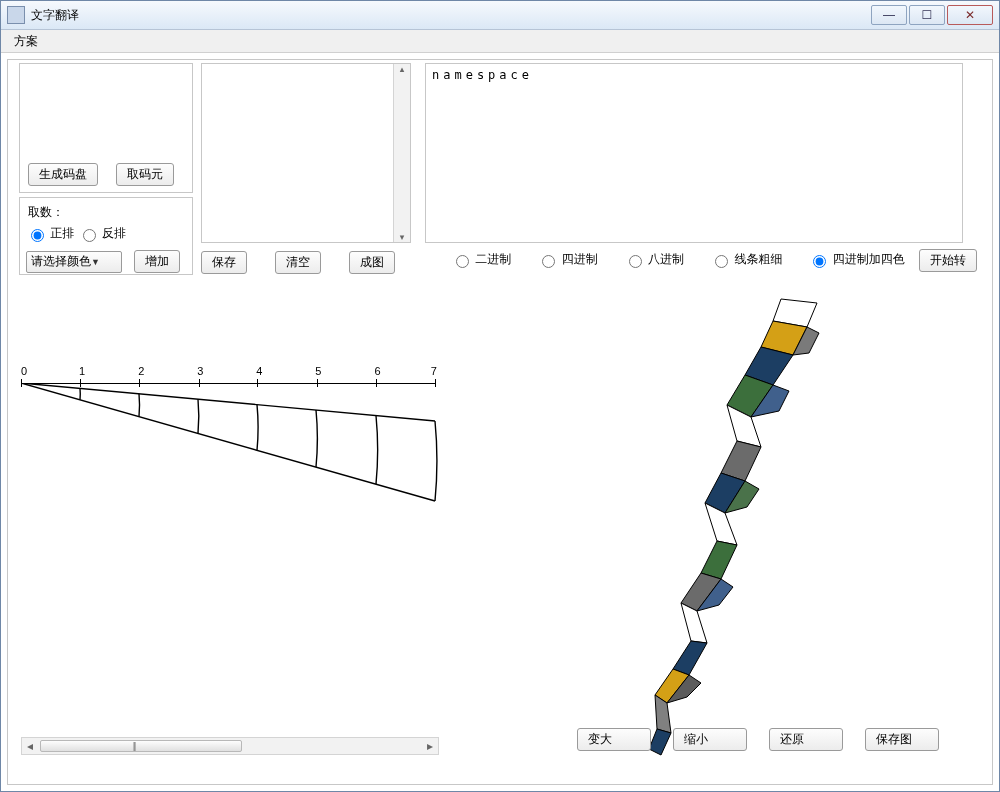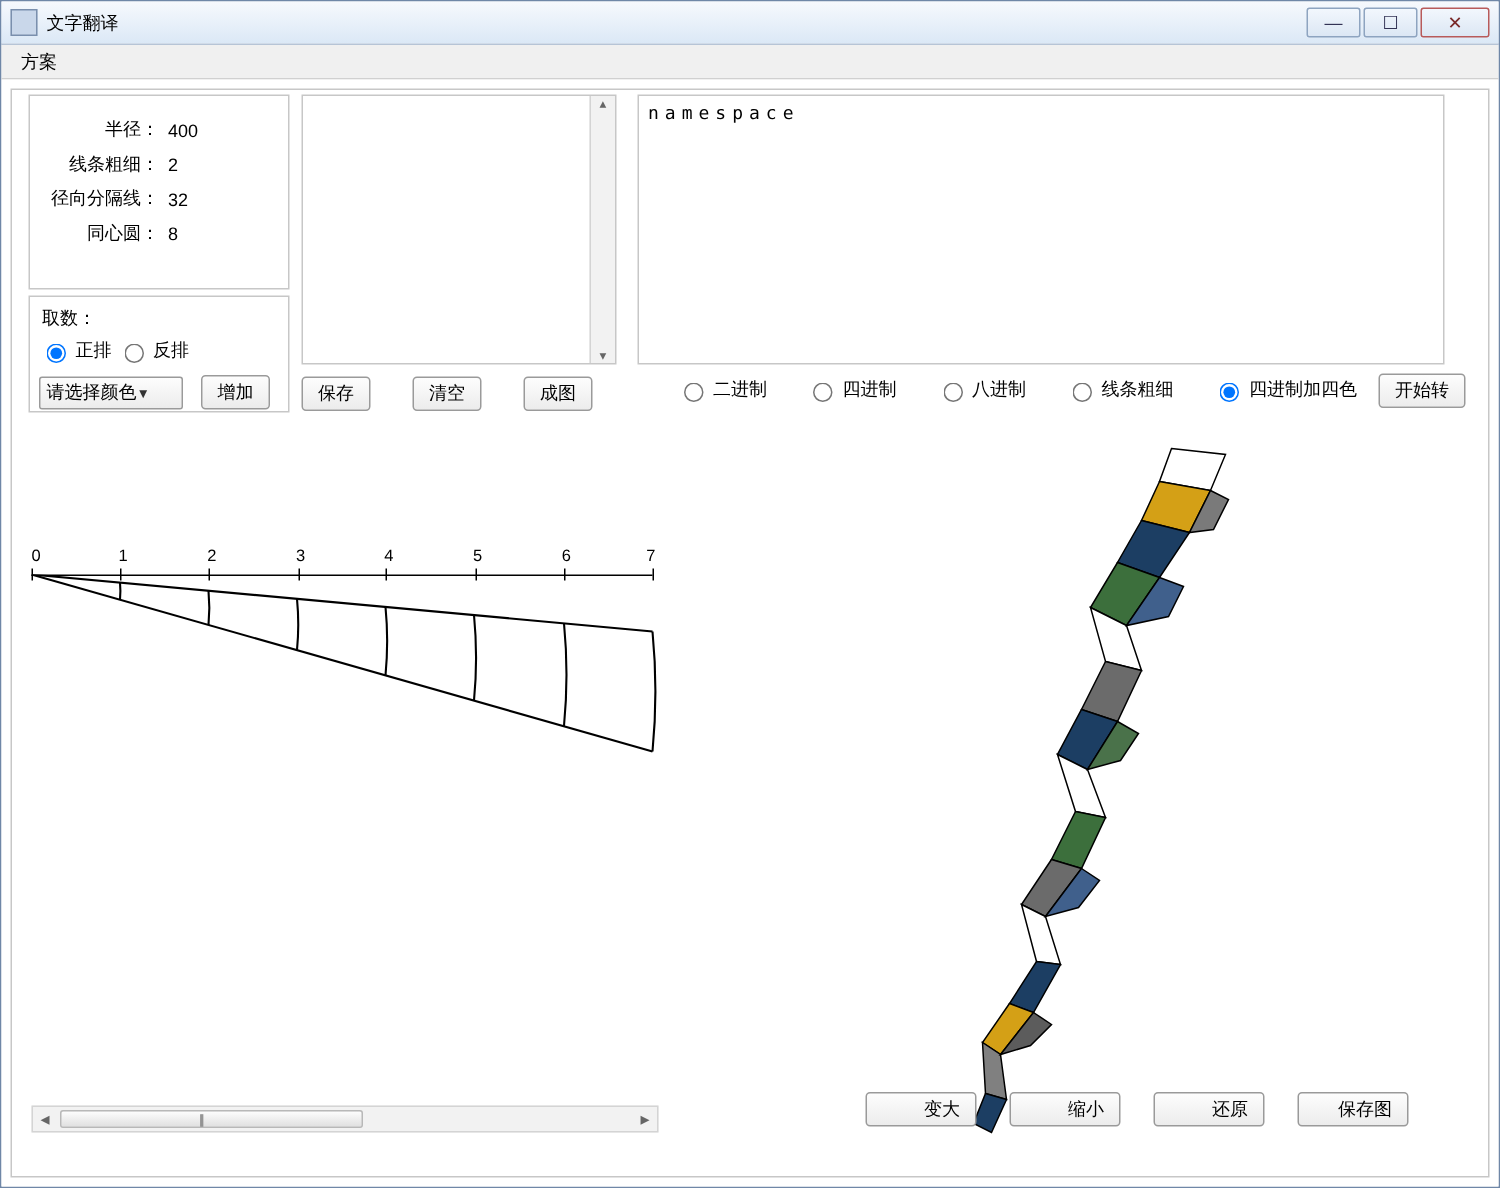--- a/index.html
+++ b/index.html
@@ -50,21 +50,21 @@
   .ruler .num{position:absolute;top:-18px;font-size:11px;}
   .wedge{position:absolute;left:6px;top:100px;}
   
   .hscroll{position:absolute;left:6px;right:6px;bottom:8px;height:16px;background:#f2f2f2;border:1px solid #d4d4d4;display:flex;align-items:center;}
   .hscroll .ar{width:16px;text-align:center;color:#666;}
   .hscroll .track{flex:1;position:relative;height:100%;}
   .hscroll .thumb{position:absolute;left:2px;top:2px;height:10px;width:200px;background:linear-gradient(#fdfdfd,#e0e0e0);border:1px solid #b8b8b8;border-radius:2px;}
   .hscroll .grip{position:absolute;left:96px;top:3px;font-size:9px;letter-spacing:-3px;color:#888;}
   
   .br-buttons{position:absolute;right:22px;bottom:12px;display:flex;gap:22px;}
-  .br-buttons .btn{min-width:52px;text-align:right;}
+  .br-buttons .btn{min-width:52px;text-align:left;}
   
   .sliver{position:absolute;left:160px;top:14px;}
 </style>
 </head>
 <body>
 
 <div class="window">
 
   <div class="titlebar">
     <div class="appicon"></div>
@@ -82,40 +82,24 @@
   </div>
 
   <div class="menubar">
     <span>方案</span>
   </div>
 
   <div class="client">
     <div class="inner-border"></div>
 
     <div class="group params">
-      <table>
-        <tbody>
-            <tr>
-              <td class="lbl">半径：</td>
-              <td class="val">400</td>
-            </tr>
-        <tr>
-              <td class="lbl">线条粗细：</td>
-              <td class="val">2</td>
-            </tr>
-        <tr>
-              <td class="lbl">径向分隔线：</td>
-              <td class="val">32</td>
-            </tr>
-        <tr>
-              <td class="lbl">同心圆：</td>
-              <td class="val">8</td>
-            </tr>
-      </tbody>
-        </table>
+      <div class="row-btns">
+        <span class="btn">生成码盘</span>
+        <span class="btn">取码元</span>
+      </div>
     </div>
 
     <div class="group qushu">
       <span class="legend">取数：</span>
       <div class="radio-row">
         <label><input type="radio" name="ord" checked="" style=""> <span>正排</span></label>
         <label><input type="radio" name="ord" style=""> <span>反排</span></label>
       </div>
       <div style="margin-top:8px;display:flex;align-items:center;gap:12px;">
         <div class="combo">

